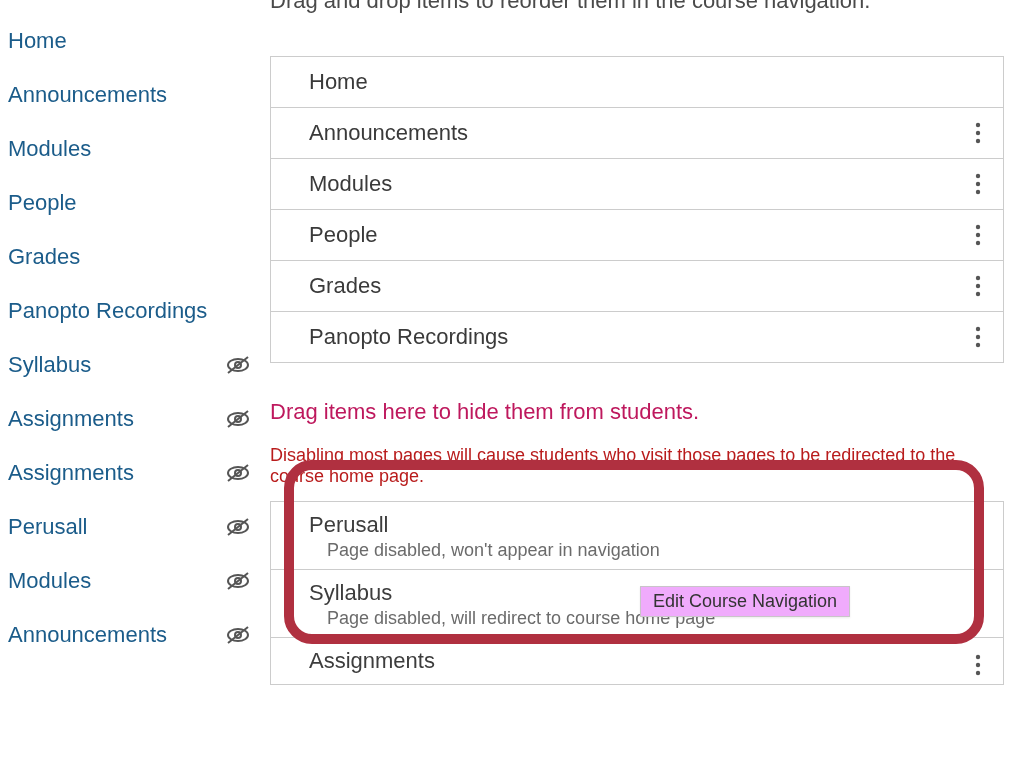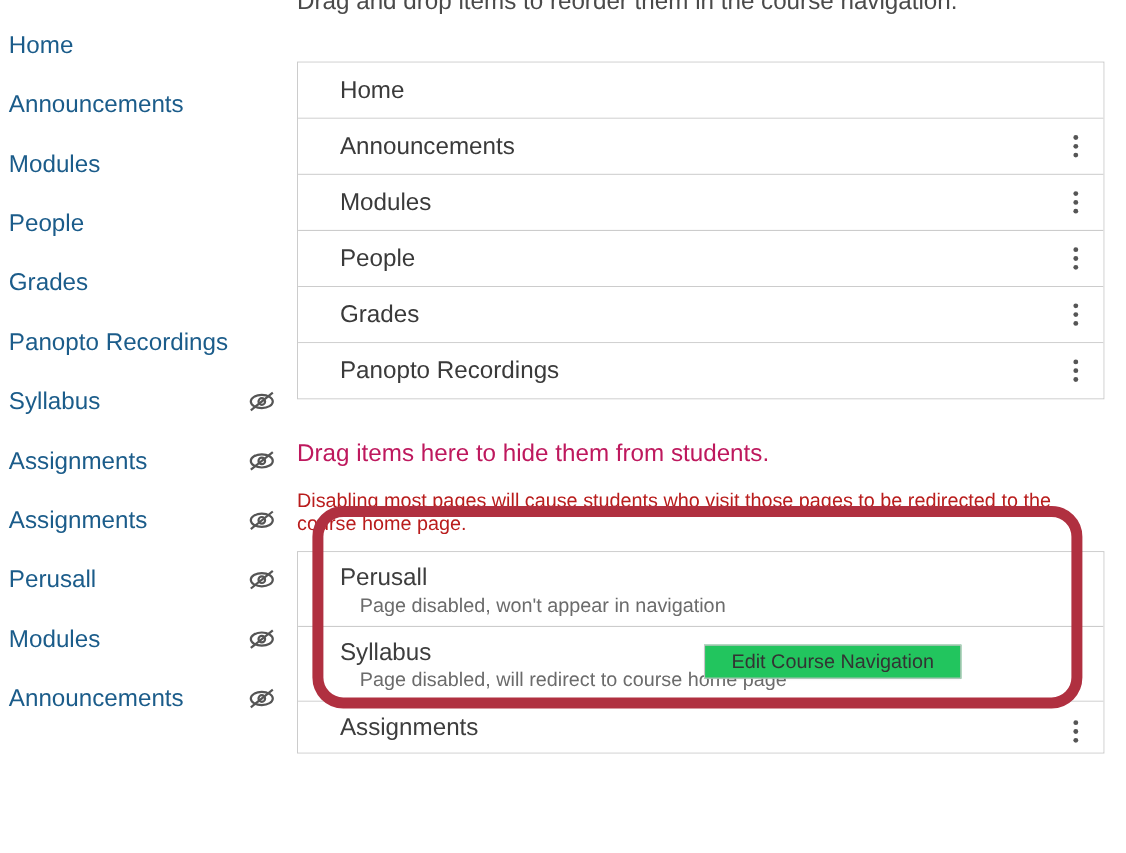--- a/index.html
+++ b/index.html
@@ -114,24 +114,24 @@
   }
   .hidden-row .kebab { margin-top: 6px; }
   .highlight-box {
     position: absolute;
     border: 10px solid #b03040;
     border-radius: 28px;
     pointer-events: none;
   }
   .tooltip {
     position: absolute;
-    background: #22c55e;
+    background: #f0abfc;
     border: 1px solid #c9c4c9;
     border-radius: 0;
-    padding: 4px 24px;
+    padding: 4px 12px;
     font-size: 18px;
     color: #333;
     box-shadow: 0 1px 2px rgba(0,0,0,0.08);
   }
   svg { display: block; }
 </style>
 </head>
 <body>
 
 <div class="layout">

